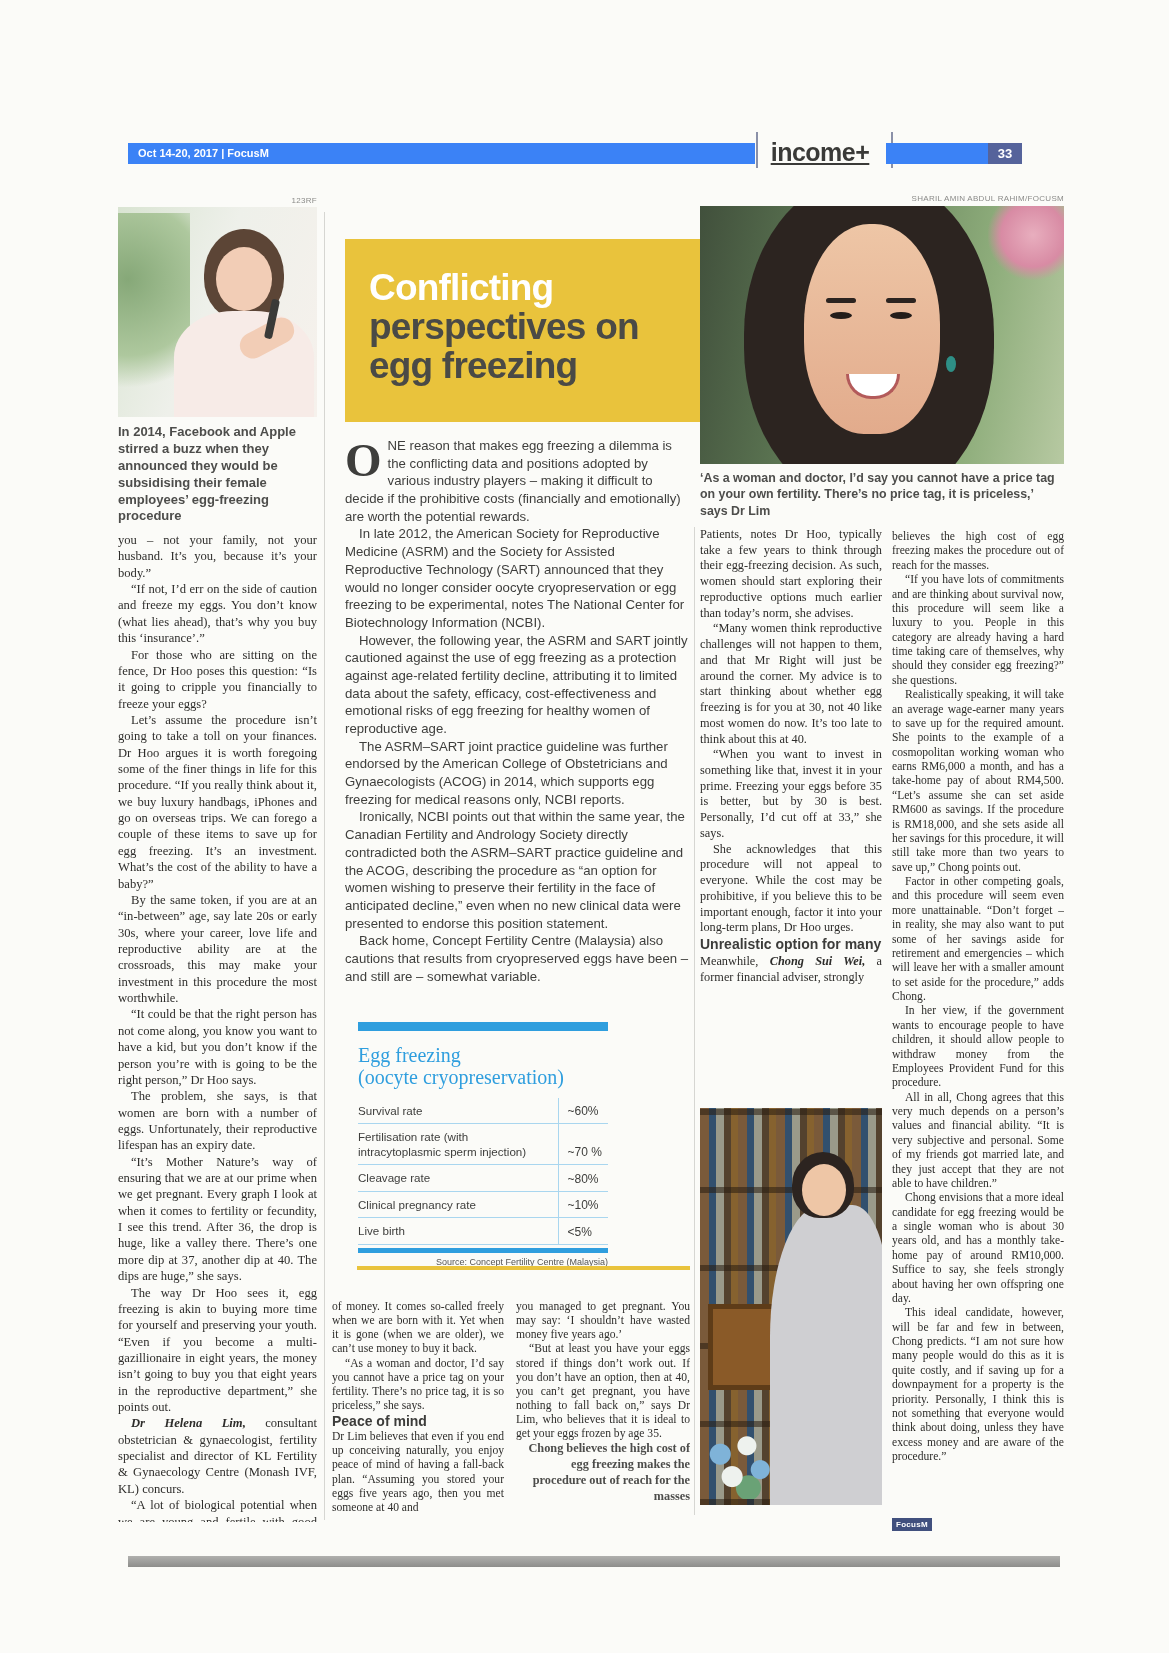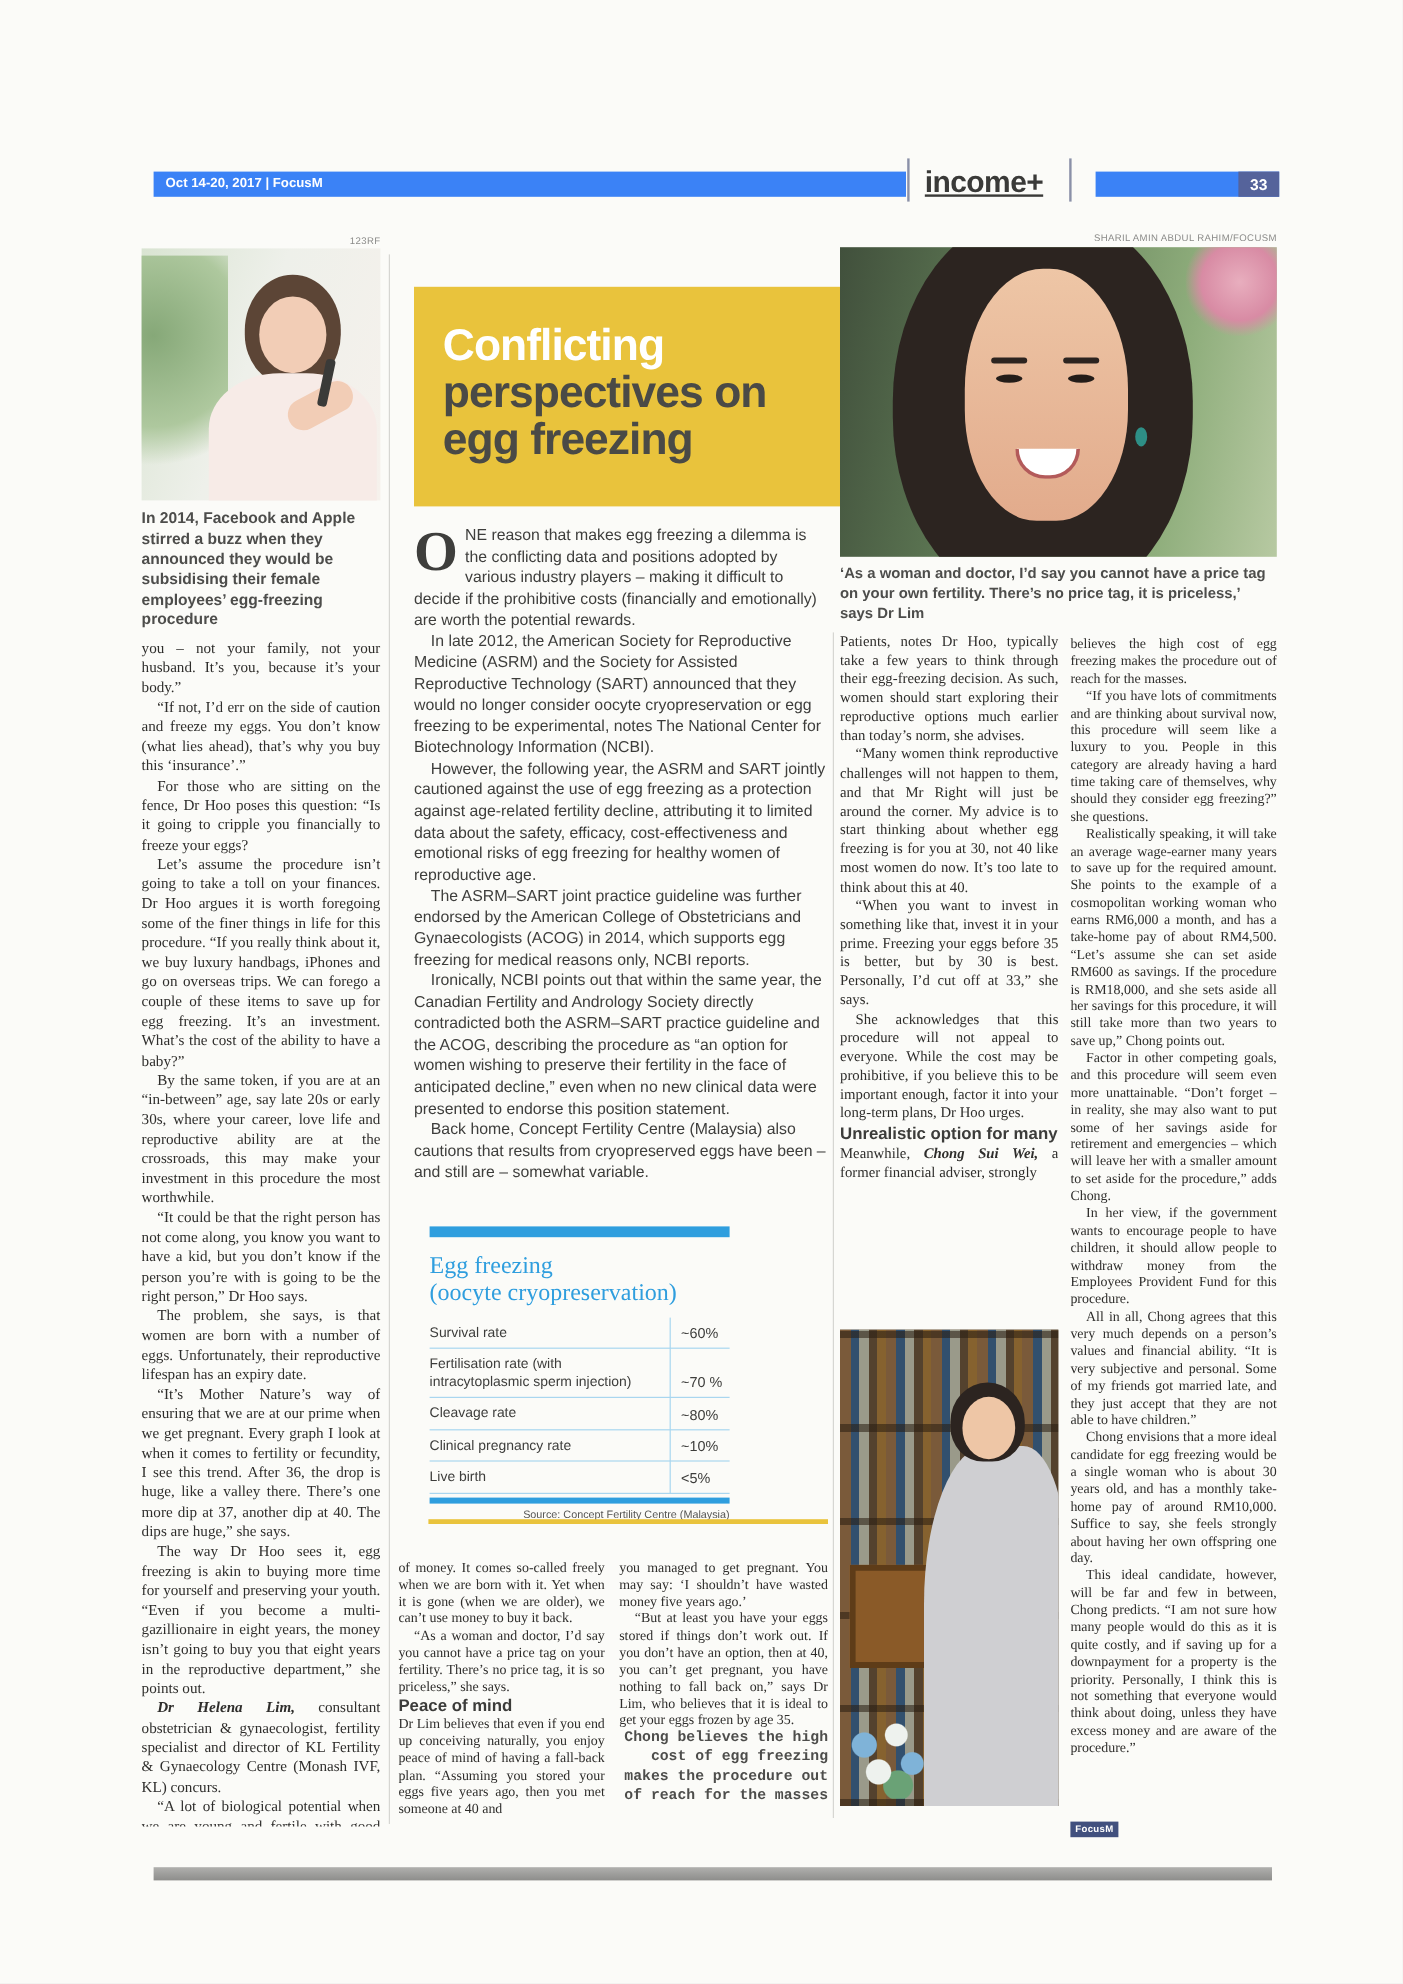--- a/index.html
+++ b/index.html
@@ -5,21 +5,21 @@
   html,body { margin:0; padding:0; background:#ededeb; }
   .sheet {
     position:relative; width:1169px; height:1653px; margin:0 auto;
     background:#fbfbf8; overflow:hidden;
     font-family:"Liberation Sans", sans-serif; color:#2e2d2b;
   }
 
   
   .hbar { position:absolute; height:21px; background:#3b82f6; }
   .hbar1 { left:128px; top:143px; width:627px; }
-  .hbar2 { left:913px; top:143px; width:153px; }
+  .hbar2 { left:886px; top:143px; width:136px; }
   .edition { color:#fff; font-size:11px; font-weight:700; line-height:21px; padding-left:10px; display:block; }
   .masthead { position:absolute; left:758px; top:135px; width:124px; height:34px;
     text-align:center; font-size:25px; font-weight:800; color:#3a3a38; letter-spacing:-0.5px; line-height:34px;text-decoration:underline; }
   .tick { position:absolute; top:132px; width:2px; height:36px; background:#8a90a8; }
   .tick1 { left:756px; } .tick2 { left:891px; }
   .pagenum { position:absolute; right:0; top:0; width:34px; height:21px; background:#55639b;
     color:#fff; font-weight:700; font-size:13px; text-align:center; line-height:21px; }
 
   .credit { position:absolute; font-size:8px; color:#8b8b89; letter-spacing:0.3px; }
   .credit-left { left:118px; top:196px; width:199px; text-align:right; }
@@ -85,21 +85,21 @@
 
   .col-left { left:118px; top:532px; width:199px; height:990px; font-size:12.6px; line-height:1.3; }
   .colA { left:332px; top:1300px; width:172px; height:264px; font-size:11.6px; line-height:1.22; }
   .colB { left:516px; top:1300px; width:174px; height:264px; font-size:11.6px; line-height:1.22; }
   .colC { left:700px; top:527px; width:182px; height:575px; font-size:12.3px; line-height:1.28; }
   .colD { left:892px; top:530px; width:172px; height:1005px; font-size:11.6px; line-height:1.24; }
 
   .subhead { font-family:"Liberation Sans", sans-serif; font-weight:700; font-size:14px; color:#3c3c3a;
     text-align:left; margin:9px 0 4px; text-indent:0 !important; }
 
-  .chong-cap { font-family:Liberation Mono, monospace; font-weight:700; font-size:12.3px; line-height:1.3;
+  .chong-cap { font-family:Liberation Serif, serif; font-weight:700; font-size:12.3px; line-height:1.3;
     color:#4d4d4b; text-align:right; margin-top:46px; }
 
   
   .hl { position:absolute; left:345px; top:239px; width:357px; height:183px; background:#e9c33c;
     box-sizing:border-box; padding:30px 10px 0 24px; }
   .hl div { font-size:37px; font-weight:700; line-height:1.05; letter-spacing:-0.8px; }
   .hl .l1 { color:#ffffff; }
   .hl .l2 { color:#4a4a46; }
 
   

